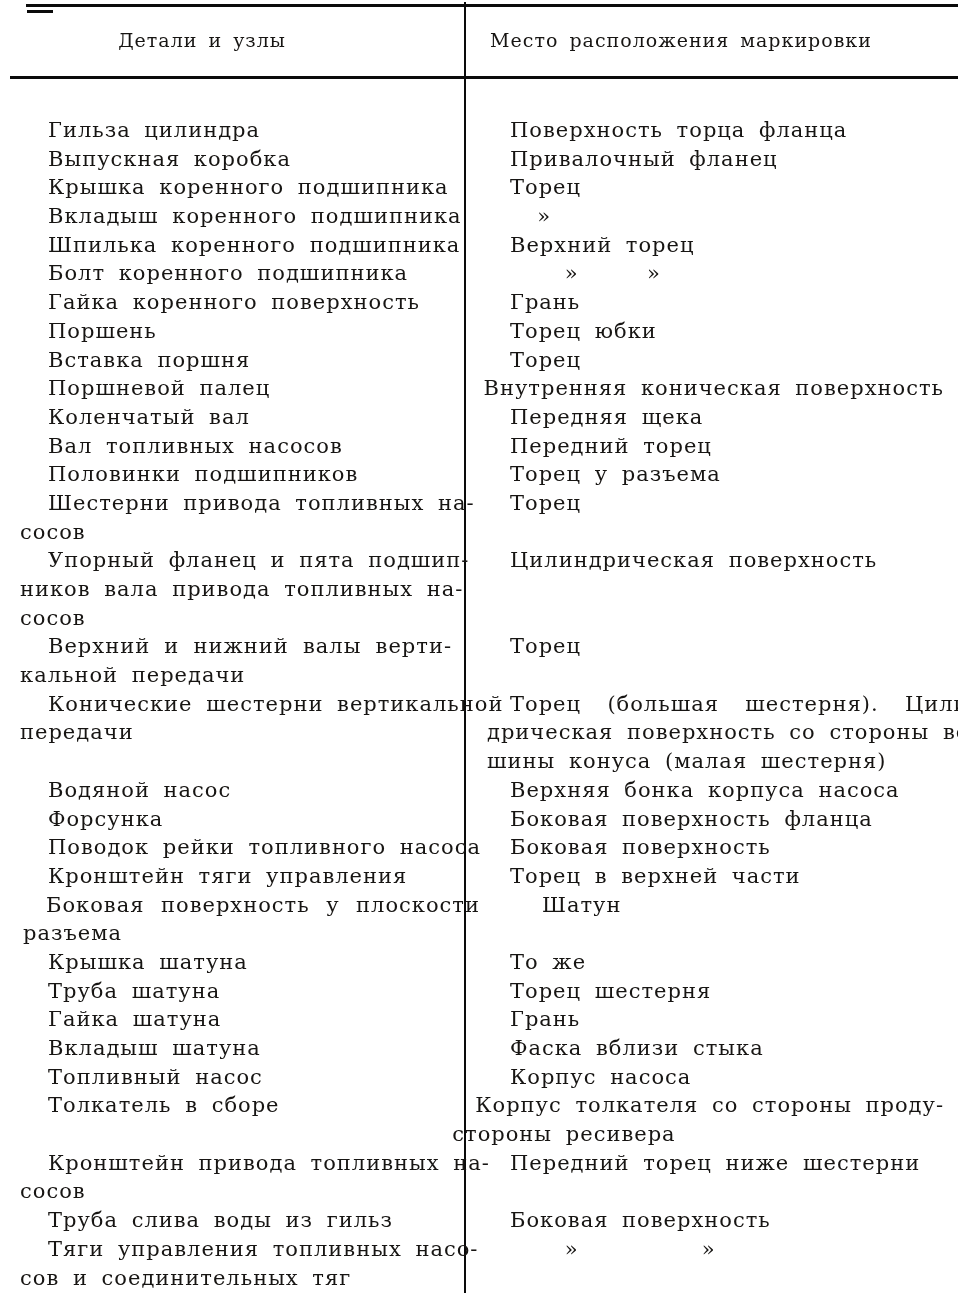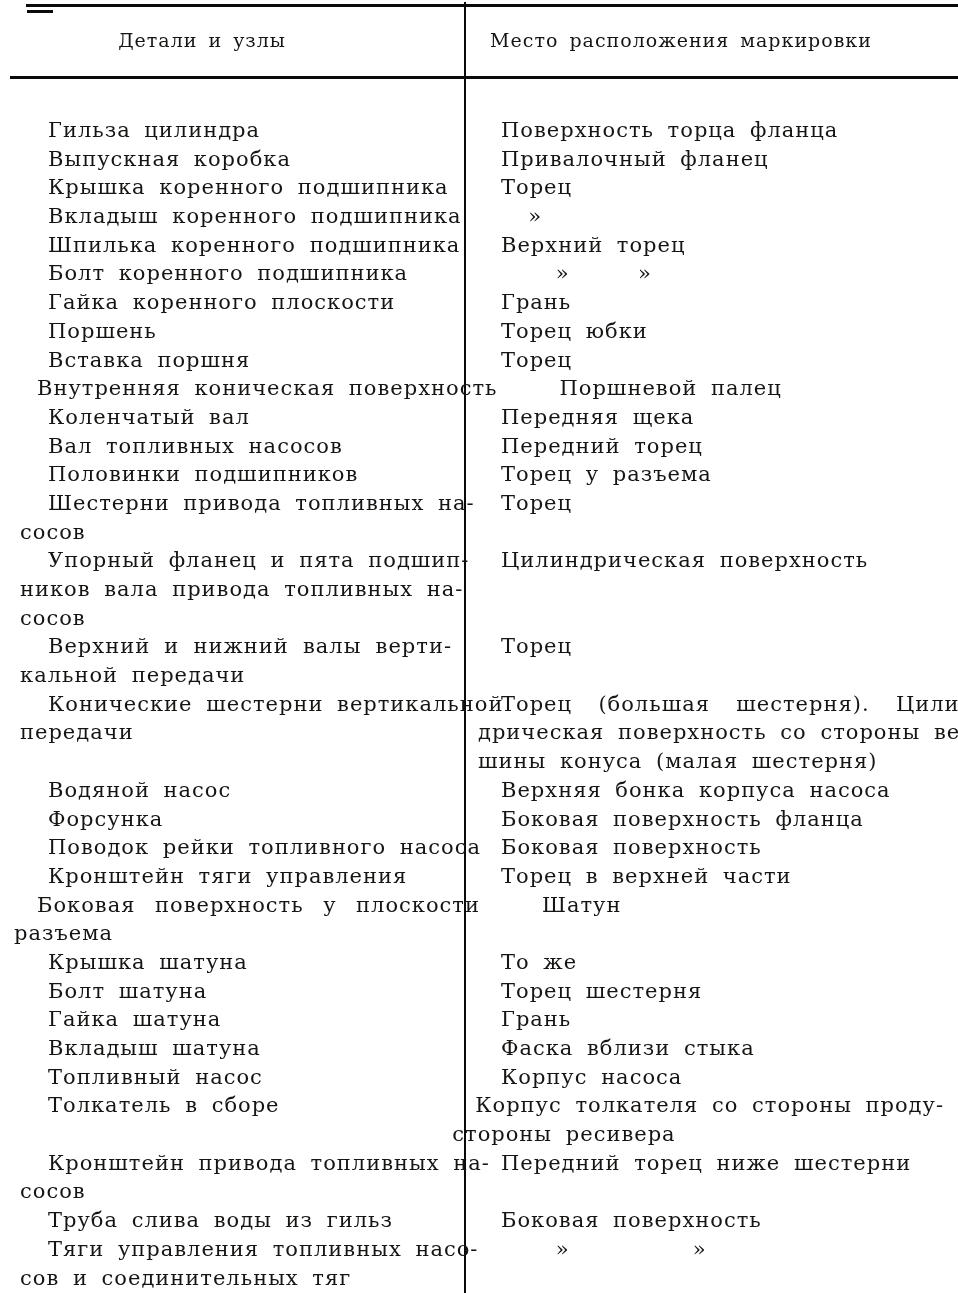--- a/index.html
+++ b/index.html
@@ -20,21 +20,21 @@
   .thead{position:absolute;top:3px;left:0;right:0;height:73px;display:flex;}
   .thcell{display:flex;align-items:center;justify-content:center;
           font-size:19px;letter-spacing:1px;word-spacing:4px;}
   .thcell.l{width:404px;}
   .thcell.r{flex:1;}
   
   .tbody{position:absolute;top:116px;left:0;right:0;}
   .trow{display:flex;align-items:flex-start;}
   .cell{box-sizing:border-box;}
   .cell.l{width:464px;padding-left:20px;padding-right:12px;}
-  .cell.r{flex:1;padding-left:14px;padding-right:14px;}
+  .cell.r{flex:1;padding-left:23px;padding-right:14px;}
   .ln{
     font-size:21px;
     line-height:28.7px;height:28.7px;
     letter-spacing:1px;word-spacing:6px;
     white-space:nowrap;
   }
   .cell.l .ln-first{padding-left:28px;}
   .cell.r .ln-first{padding-left:23px;}
   .ln-just{text-align:justify;text-align-last:justify;}
   .ln-pre{white-space:pre;}
@@ -96,21 +96,21 @@
     <div class="trow">
       <div class="cell l">
         <div class="ln ln-first">Болт коренного подшипника</div>
       </div>
       <div class="cell r">
         <div class="ln ln-first ln-pre">    »     »</div>
       </div>
     </div>
     <div class="trow">
       <div class="cell l">
-        <div class="ln ln-first">Гайка коренного плоскости</div>
+        <div class="ln ln-first">Гайка коренного поверхность</div>
       </div>
       <div class="cell r">
         <div class="ln ln-first">Грань</div>
       </div>
     </div>
     <div class="trow">
       <div class="cell l">
         <div class="ln ln-first">Поршень</div>
       </div>
       <div class="cell r">
@@ -119,25 +119,25 @@
     </div>
     <div class="trow">
       <div class="cell l">
         <div class="ln ln-first">Вставка поршня</div>
       </div>
       <div class="cell r">
         <div class="ln ln-first">Торец</div>
       </div>
     </div>
     <div class="trow">
+      <div class="cell l">
+        <div class="ln ln-first">Поршневой палец</div>
+      </div>
       <div class="cell r">
         <div class="ln ln-first">Внутренняя коническая поверхность</div>
-      </div>
-      <div class="cell l">
-        <div class="ln ln-first">Поршневой палец</div>
       </div>
     </div>
     <div class="trow">
       <div class="cell l">
         <div class="ln ln-first">Коленчатый вал</div>
       </div>
       <div class="cell r">
         <div class="ln ln-first">Передняя щека</div>
       </div>
     </div>
@@ -240,21 +240,21 @@
     <div class="trow">
       <div class="cell l">
         <div class="ln ln-first">Крышка шатуна</div>
       </div>
       <div class="cell r">
         <div class="ln ln-first">То же</div>
       </div>
     </div>
     <div class="trow">
       <div class="cell l">
-        <div class="ln ln-first">Болт шатуна</div>
+        <div class="ln ln-first">Труба шатуна</div>
       </div>
       <div class="cell r">
         <div class="ln ln-first">Торец шестерня</div>
       </div>
     </div>
     <div class="trow">
       <div class="cell l">
         <div class="ln ln-first">Гайка шатуна</div>
       </div>
       <div class="cell r">

